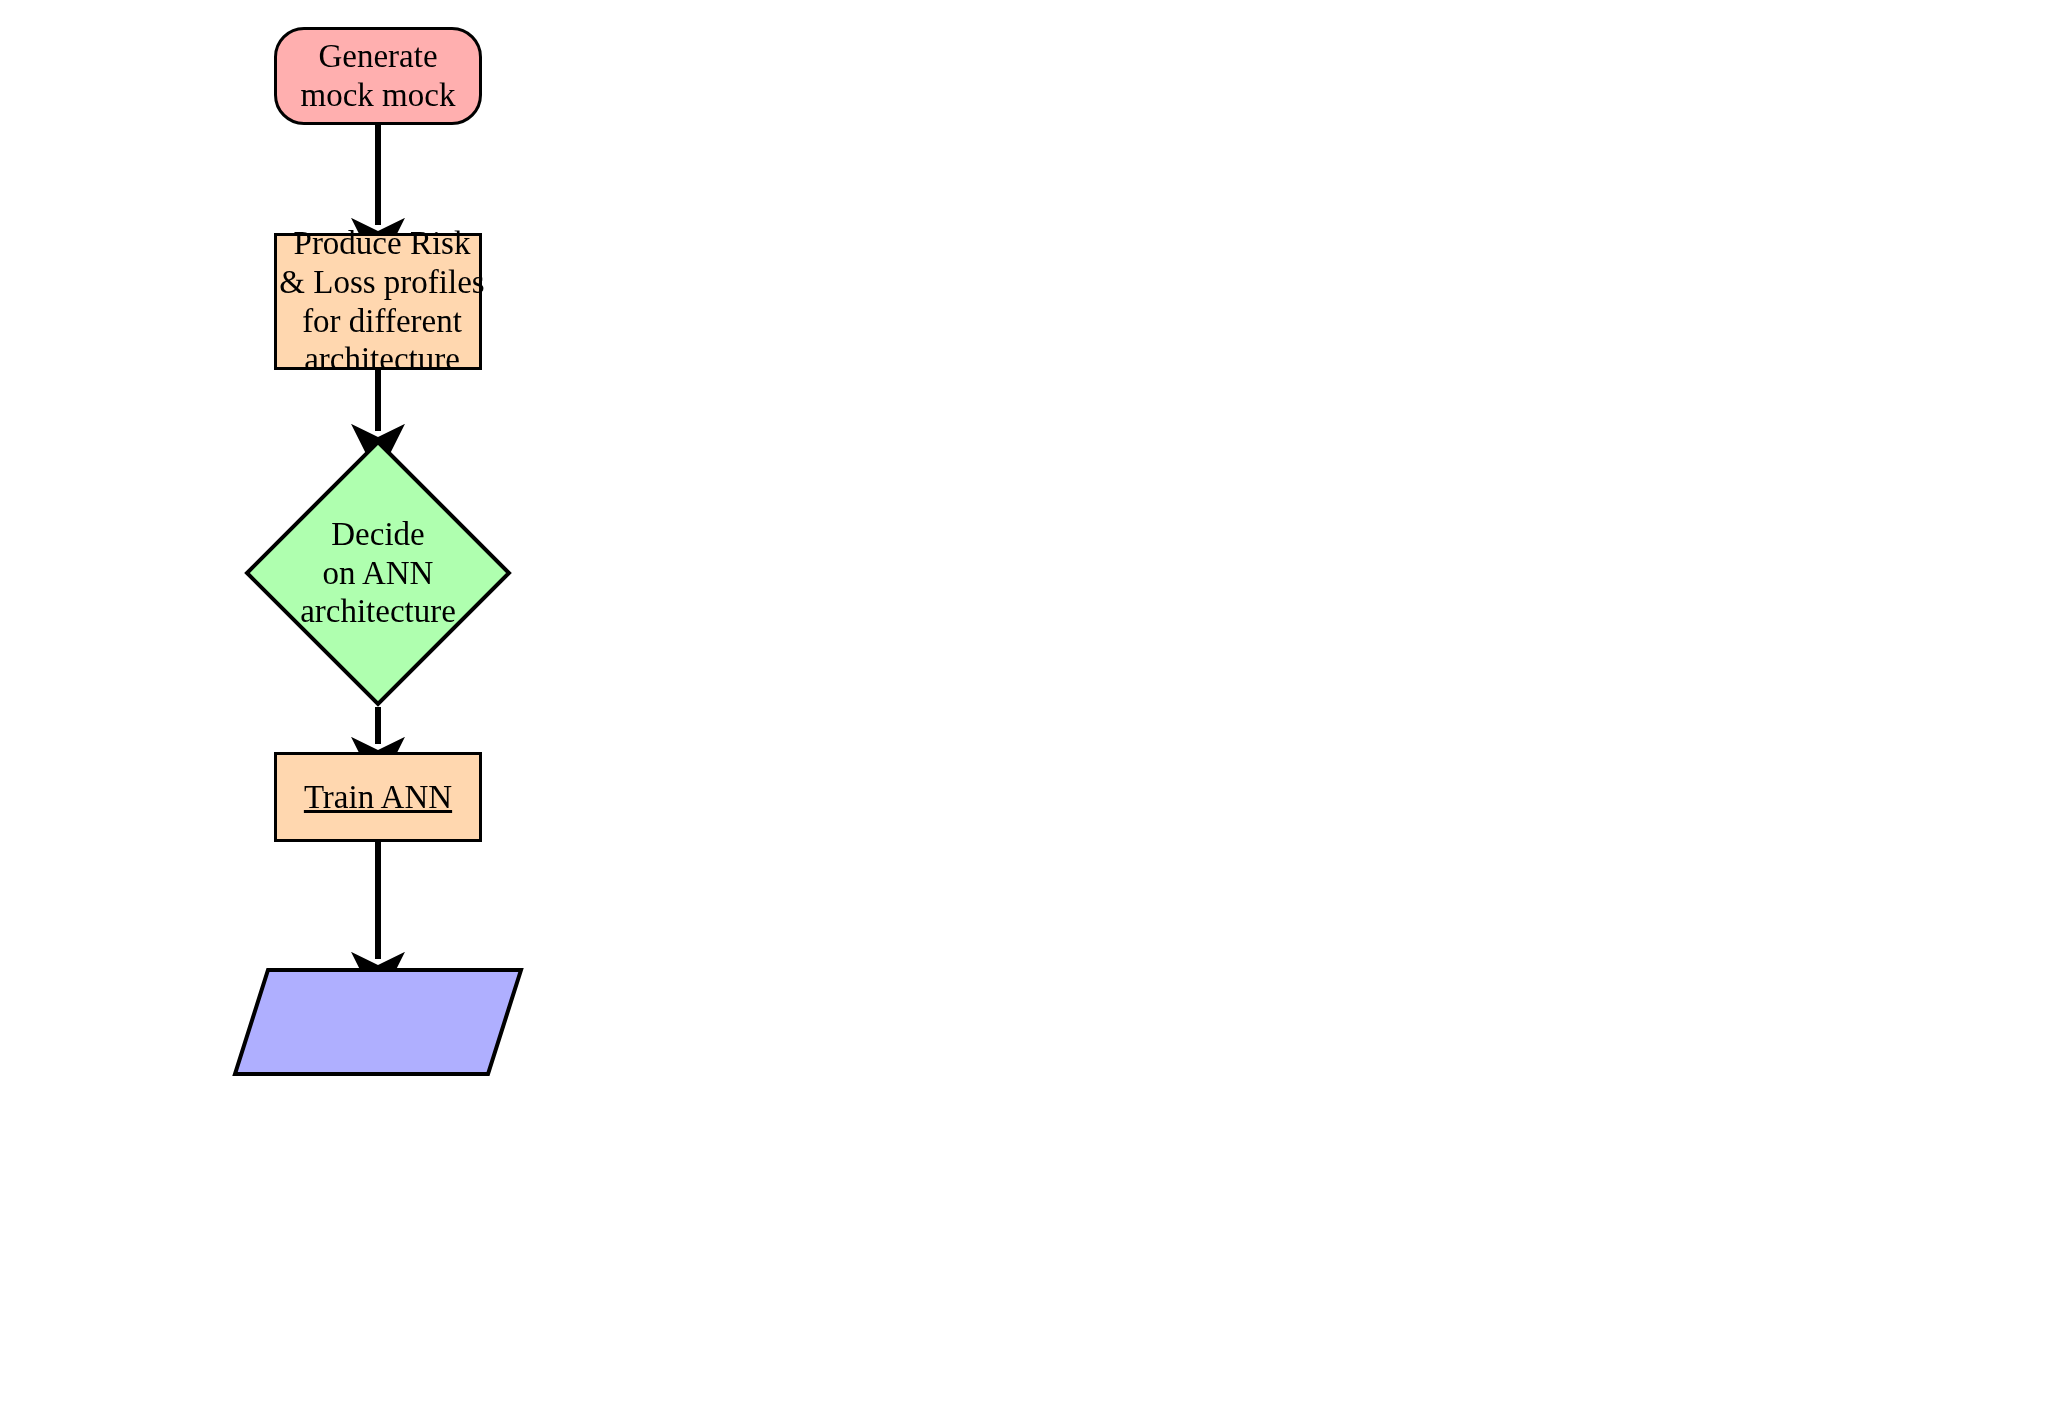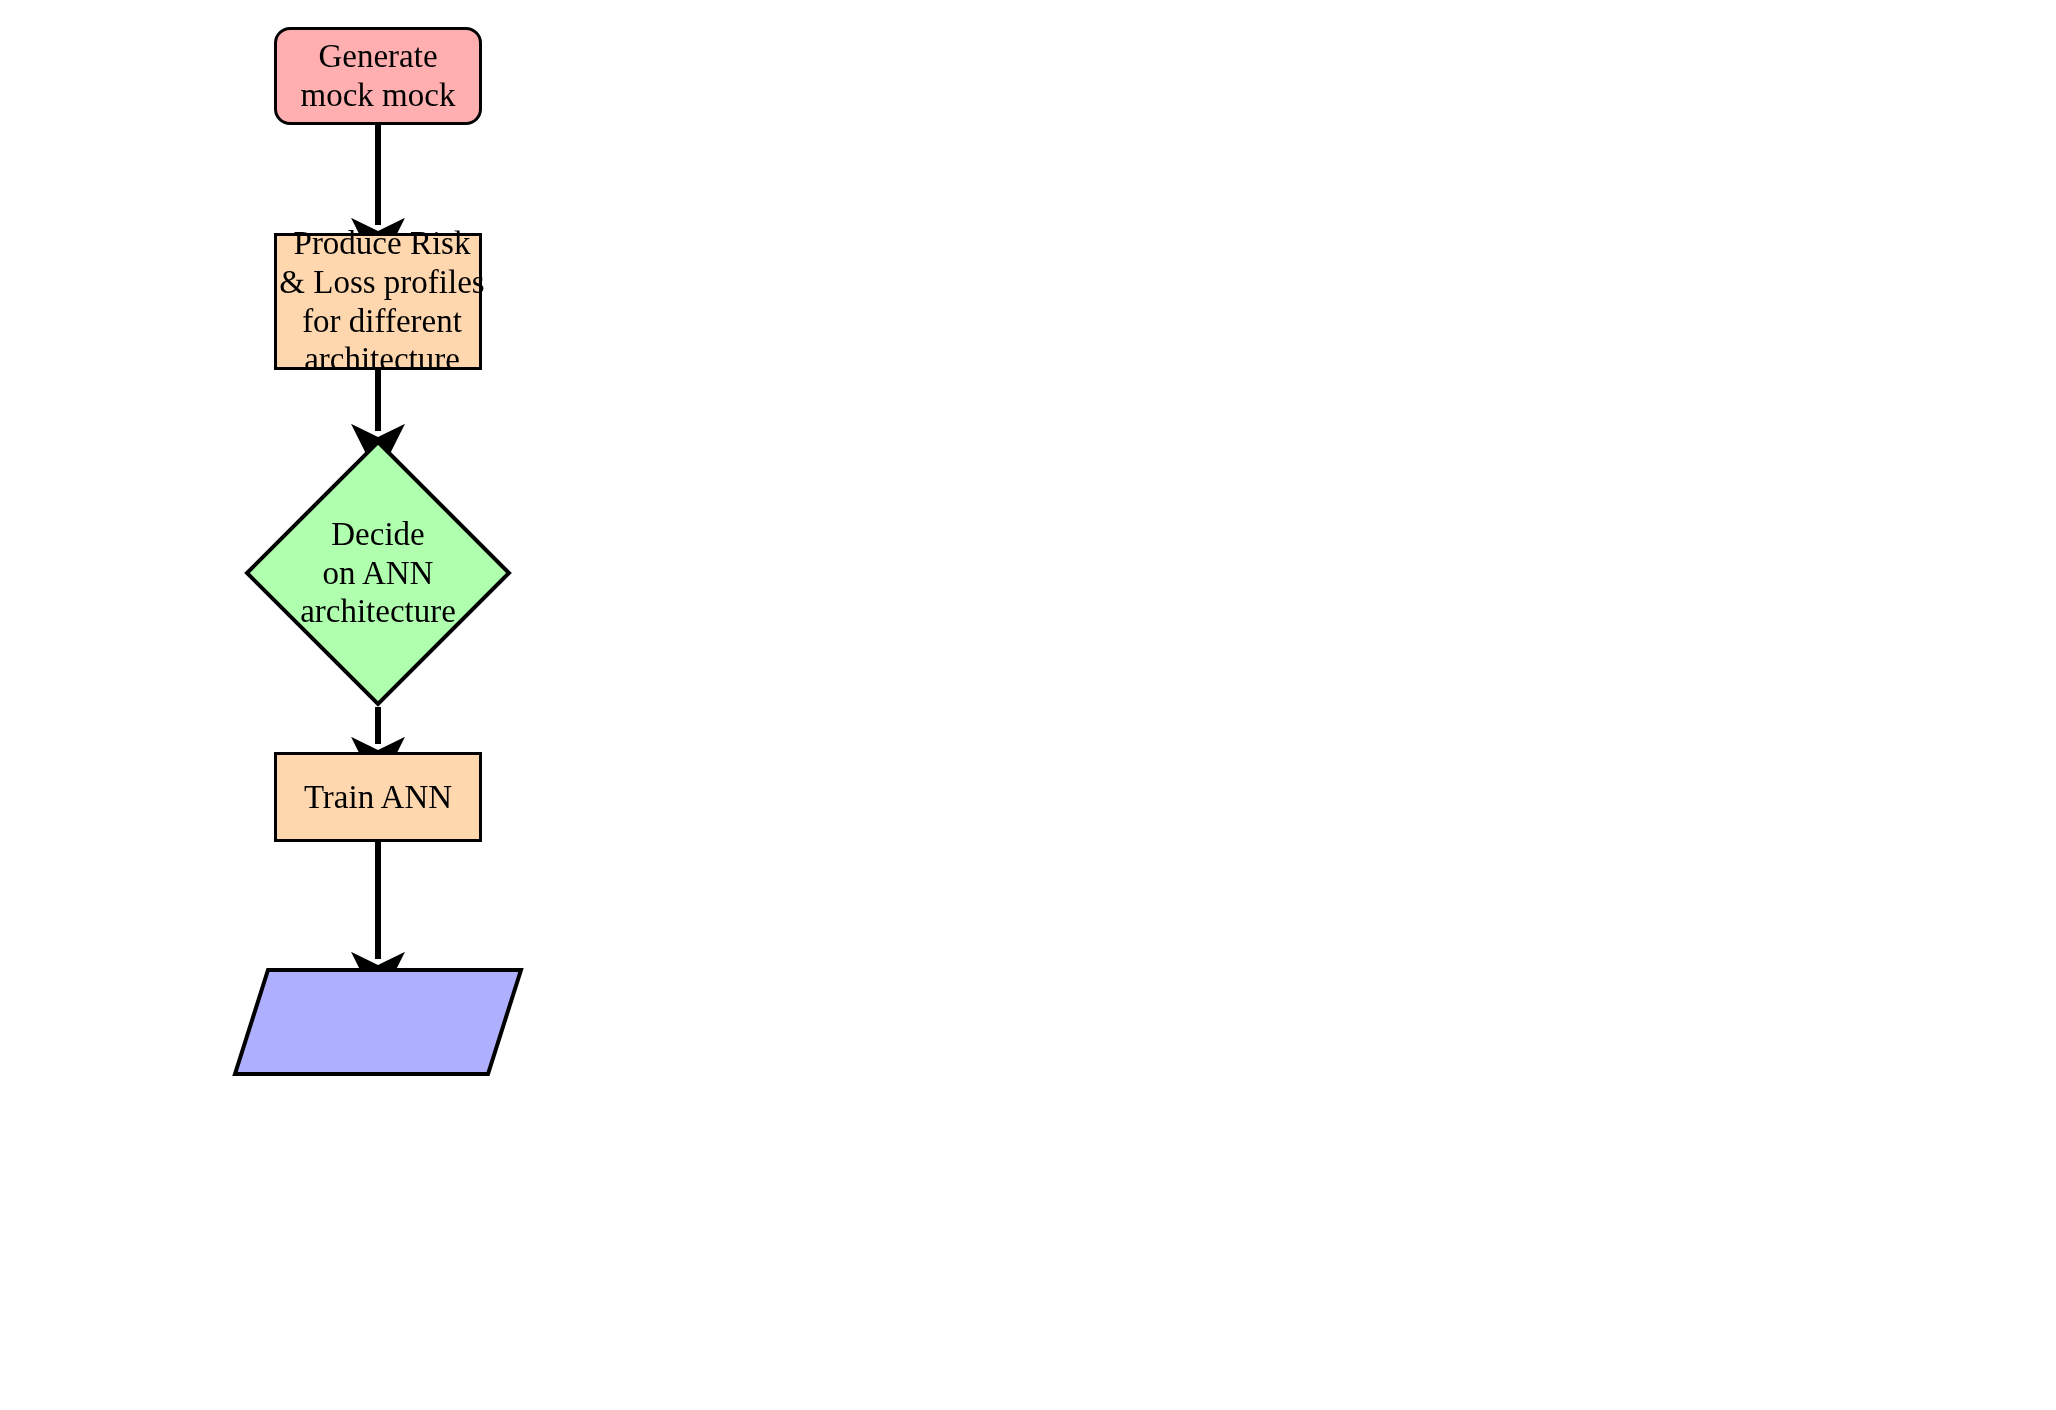--- a/index.html
+++ b/index.html
@@ -38,21 +38,21 @@
   }
 
   
   #node-generate-mock-data {
     left: 274px;
     top: 27px;
     width: 208px;
     height: 98px;
     background: #ffafaf;
     border: 3px solid #000000;
-    border-radius: 16px;
+    border-radius: 30px;
     font-size: 33px;
   }
 
   
   #node-produce-profiles {
     left: 274px;
     top: 233px;
     width: 208px;
     height: 137px;
     background: #ffd7af;
@@ -89,20 +89,21 @@
 
   
   #node-train-ann {
     left: 274px;
     top: 752px;
     width: 208px;
     height: 90px;
     background: #ffd7af;
     border: 3px solid #000000;
     font-size: 33px;
+    text-decoration: underline;
   }
 
   
   #node-output-diagram {
     left: 232px;
     top: 967px;
     width: 292px;
     height: 110px;
     font-size: 33px;
     background: transparent;

